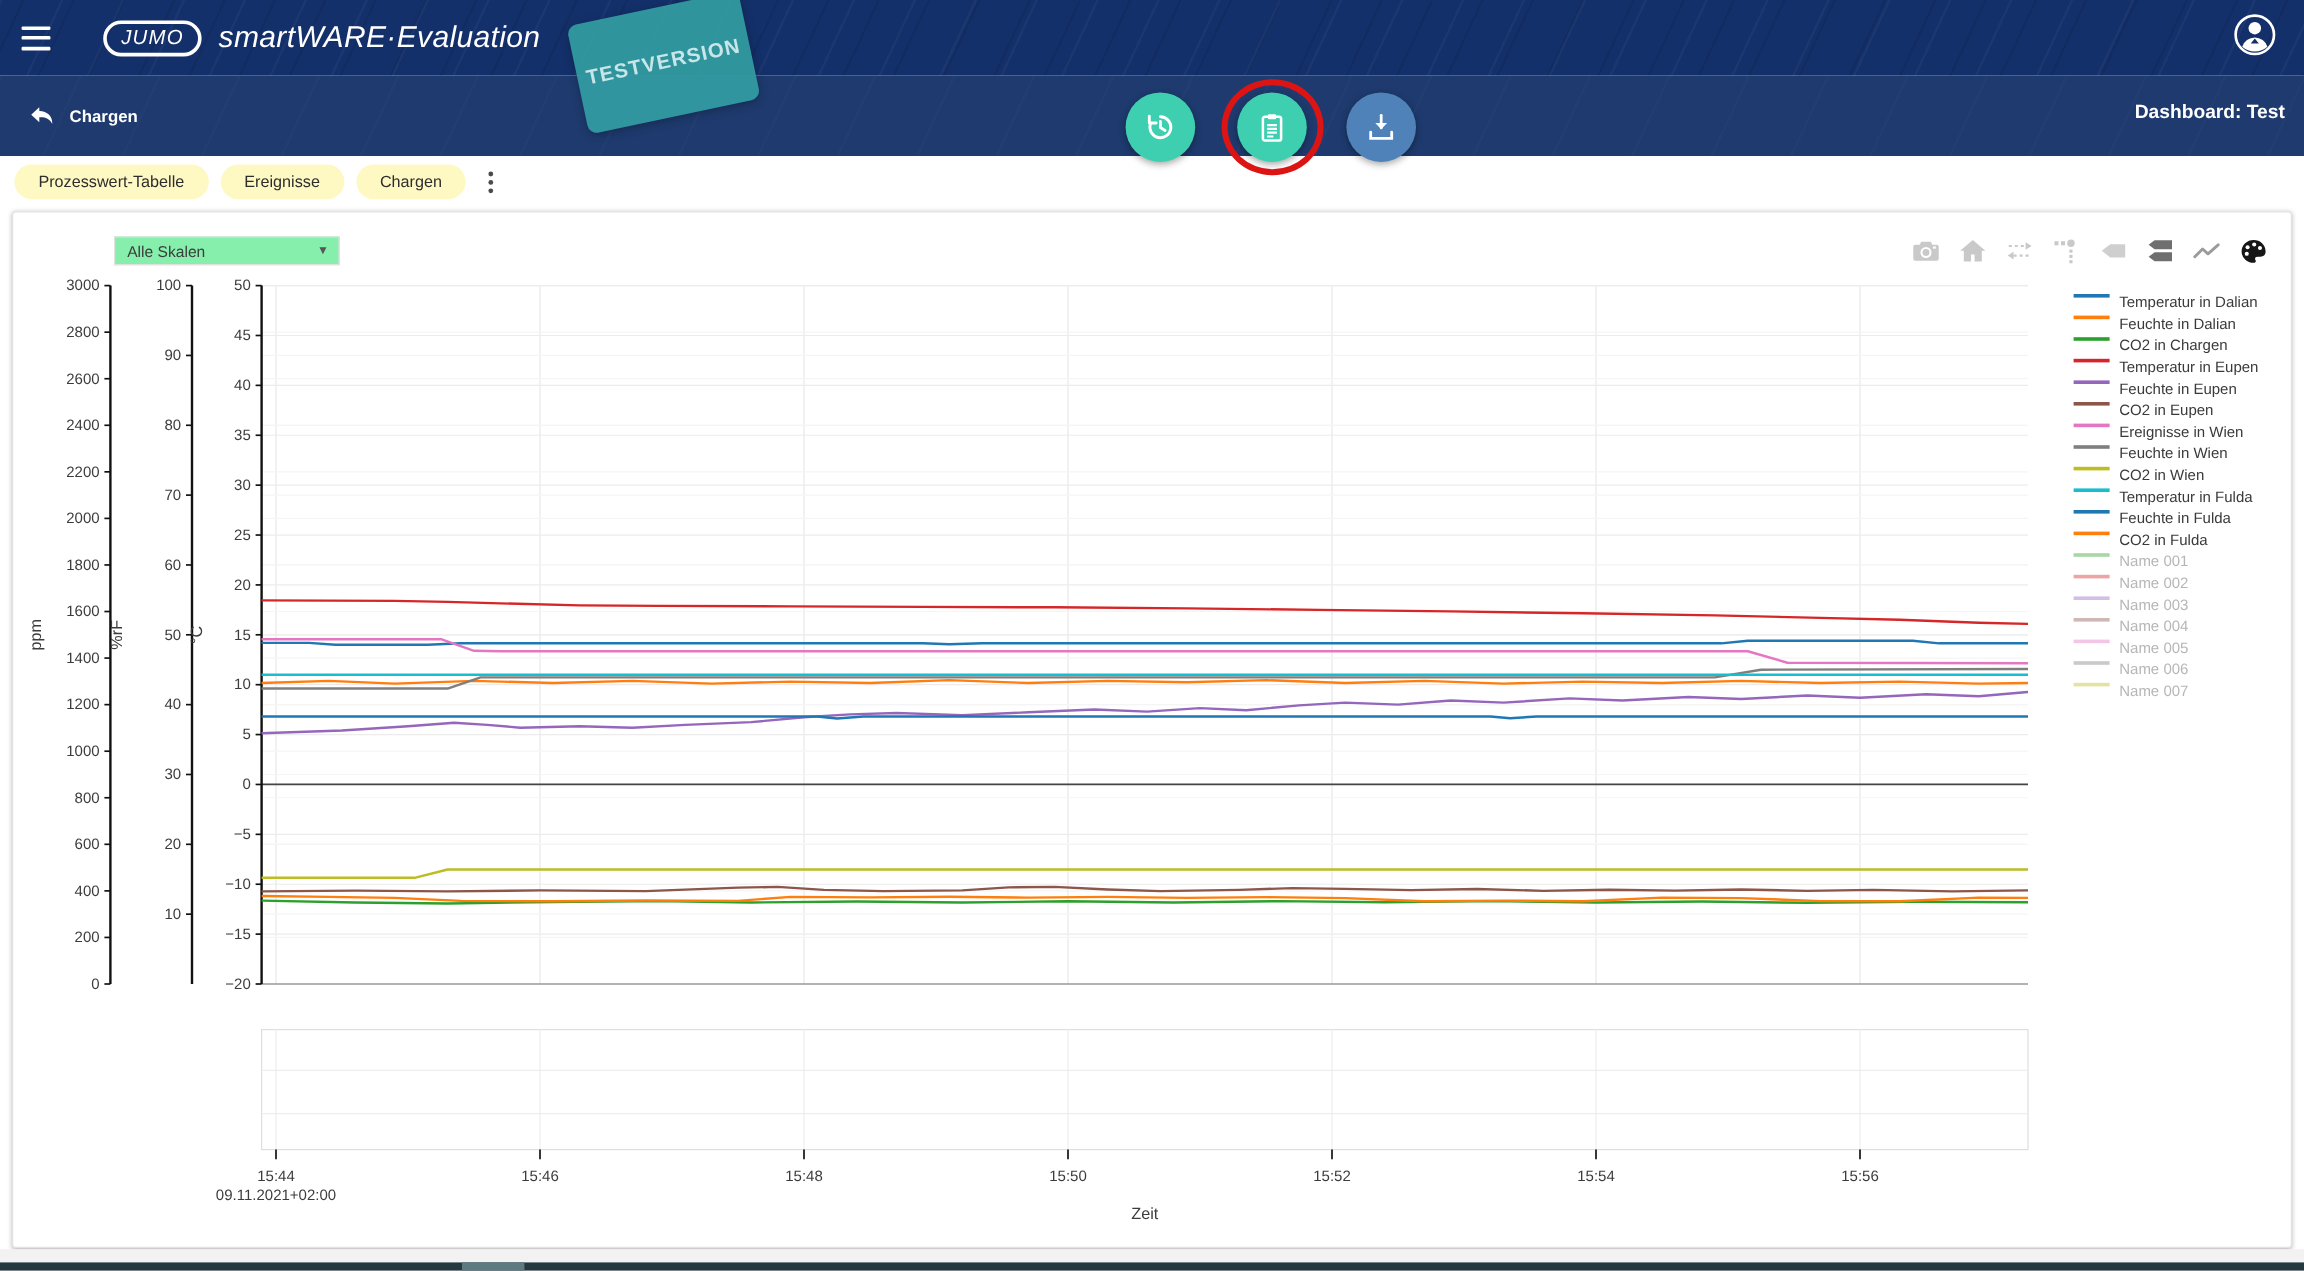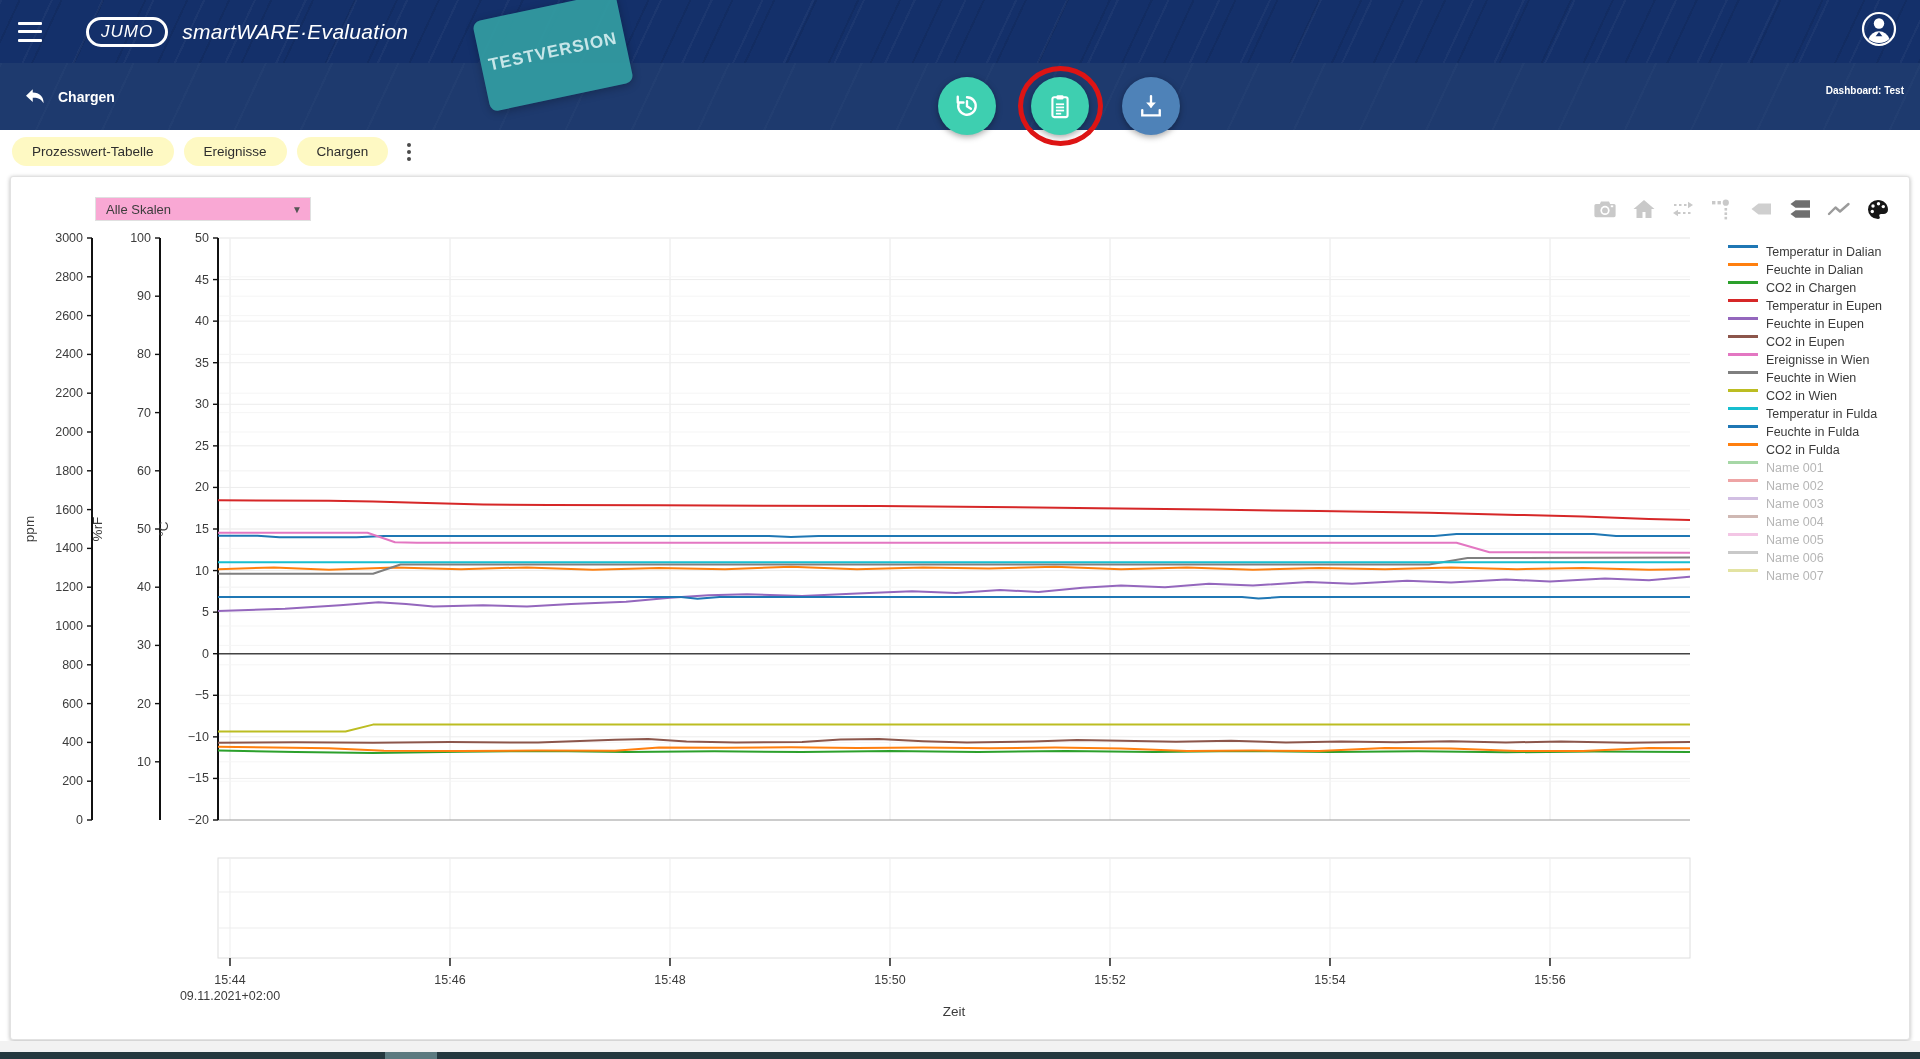--- a/index.html
+++ b/index.html
@@ -13,29 +13,29 @@
       repeating-linear-gradient(115deg, rgba(255,255,255,0.035) 0 2px, transparent 2px 46px),
       repeating-linear-gradient(-65deg, rgba(0,0,0,0.08) 0 2px, transparent 2px 38px);
     display:flex; align-items:center; z-index:30; }
   #subbar { left:0; top:63px; width:1920px; height:67px; background:#1e3a6e;
     background-image:repeating-linear-gradient(115deg, rgba(255,255,255,0.02) 0 2px, transparent 2px 60px);
     display:flex; align-items:center; z-index:25; }
   #hamburger { margin-left:18px; width:24px; height:20px; display:flex; flex-direction:column; justify-content:space-between; cursor:pointer; }
   #hamburger span { display:block; height:3px; background:#fff; border-radius:1px; }
   #jumo-logo { margin-left:44px; border:3px solid #fff; border-radius:16px; padding:2px 12px;
     color:#fff; font-weight:normal; font-style:italic; font-size:17px; letter-spacing:1px; }
-  #app-title { color:#fff; font-style:italic; font-size:21px; margin-left:14px; letter-spacing:0.3px; }
+  #app-title { color:#fff; font-style:italic; font-size:25px; margin-left:14px; letter-spacing:0.3px; }
   #stamp { left:480px; top:6px; width:146px; height:92px; transform:rotate(-12deg);
     background:rgba(50,154,160,0.95); border-radius:8px; box-shadow:0 2px 8px rgba(0,0,0,0.25);
     display:flex; align-items:center; justify-content:center; z-index:40;
     color:rgba(226,245,246,0.85); font-weight:bold; font-size:17px; letter-spacing:1px; }
   #avatar { position:absolute; right:22px; top:10px; width:38px; height:38px; cursor:pointer; }
   #back-link { margin-left:24px; display:flex; align-items:center; gap:12px; cursor:pointer; }
   #back-label { color:#fff; font-weight:bold; font-size:14px; }
-  #dashboard-label { position:absolute; right:16px; top:85px; color:#fff; font-weight:bold; font-size:10px; z-index:26; }
+  #dashboard-label { position:absolute; right:16px; top:85px; color:#fff; font-weight:bold; font-size:16px; z-index:26; }
 
   
   .fab { position:absolute; top:77px; width:58px; height:58px; border-radius:50%;
     display:flex; align-items:center; justify-content:center; z-index:45;
     box-shadow:0 2px 6px rgba(0,0,0,0.35); cursor:pointer; border:none; }
   .fab.teal { background:#3ecfb0; }
   .fab.blue { background:#4e82b8; }
   #fab-history { left:938px; }
   #fab-clipboard { left:1031px; }
   #fab-download { left:1122px; }
@@ -46,21 +46,21 @@
   #tabs { left:0px; top:137px; display:flex; align-items:center; gap:10px; padding-left:12px; z-index:10; }
   .tab-pill { background:#fef9c3; border-radius:15px; height:29px; display:flex; align-items:center;
     padding:0 20px; font-size:13.5px; color:#2e2e2e; cursor:pointer; }
   #kebab { width:22px; height:26px; display:flex; flex-direction:column; align-items:center;
     justify-content:center; gap:3px; cursor:pointer; }
   #kebab i { width:4px; height:4px; border-radius:50%; background:#4a4a4a; }
 
   
   #card { left:10px; top:176px; width:1900px; height:864px; background:#fff;
     border:1px solid #e2e2e2; border-radius:3px; box-shadow:0 1px 4px rgba(0,0,0,0.28); z-index:5; }
-  #scale-select { left:95px; top:197px; width:216px; height:24px; background:#f9a8d4;
+  #scale-select { left:95px; top:197px; width:188px; height:24px; background:#86efac;
     border:1px solid #e0e0e0; display:flex; align-items:center; justify-content:space-between;
     padding:0 8px 0 10px; font-size:13px; color:#3c3c3c; cursor:pointer; z-index:8; }
   #scale-caret { font-size:10px; color:#555; }
   #chart-toolbar { right:30px; top:198px; display:flex; align-items:center; gap:15px; z-index:8; }
   .tb-icon { width:24px; height:22px; cursor:pointer; display:block; }
   #chart-svg { left:0; top:0; width:1920px; height:1059px; z-index:6; }
   #legend { left:1728px; top:245px; z-index:8; }
   .lg-row { display:flex; align-items:flex-start; height:18px; cursor:pointer; }
   .lg-swatch { width:30px; height:0; border-top-width:3px; border-top-style:solid; margin-right:8px; }
   .lg-label { font-size:12.5px; color:#3a3a3a; white-space:nowrap; }

